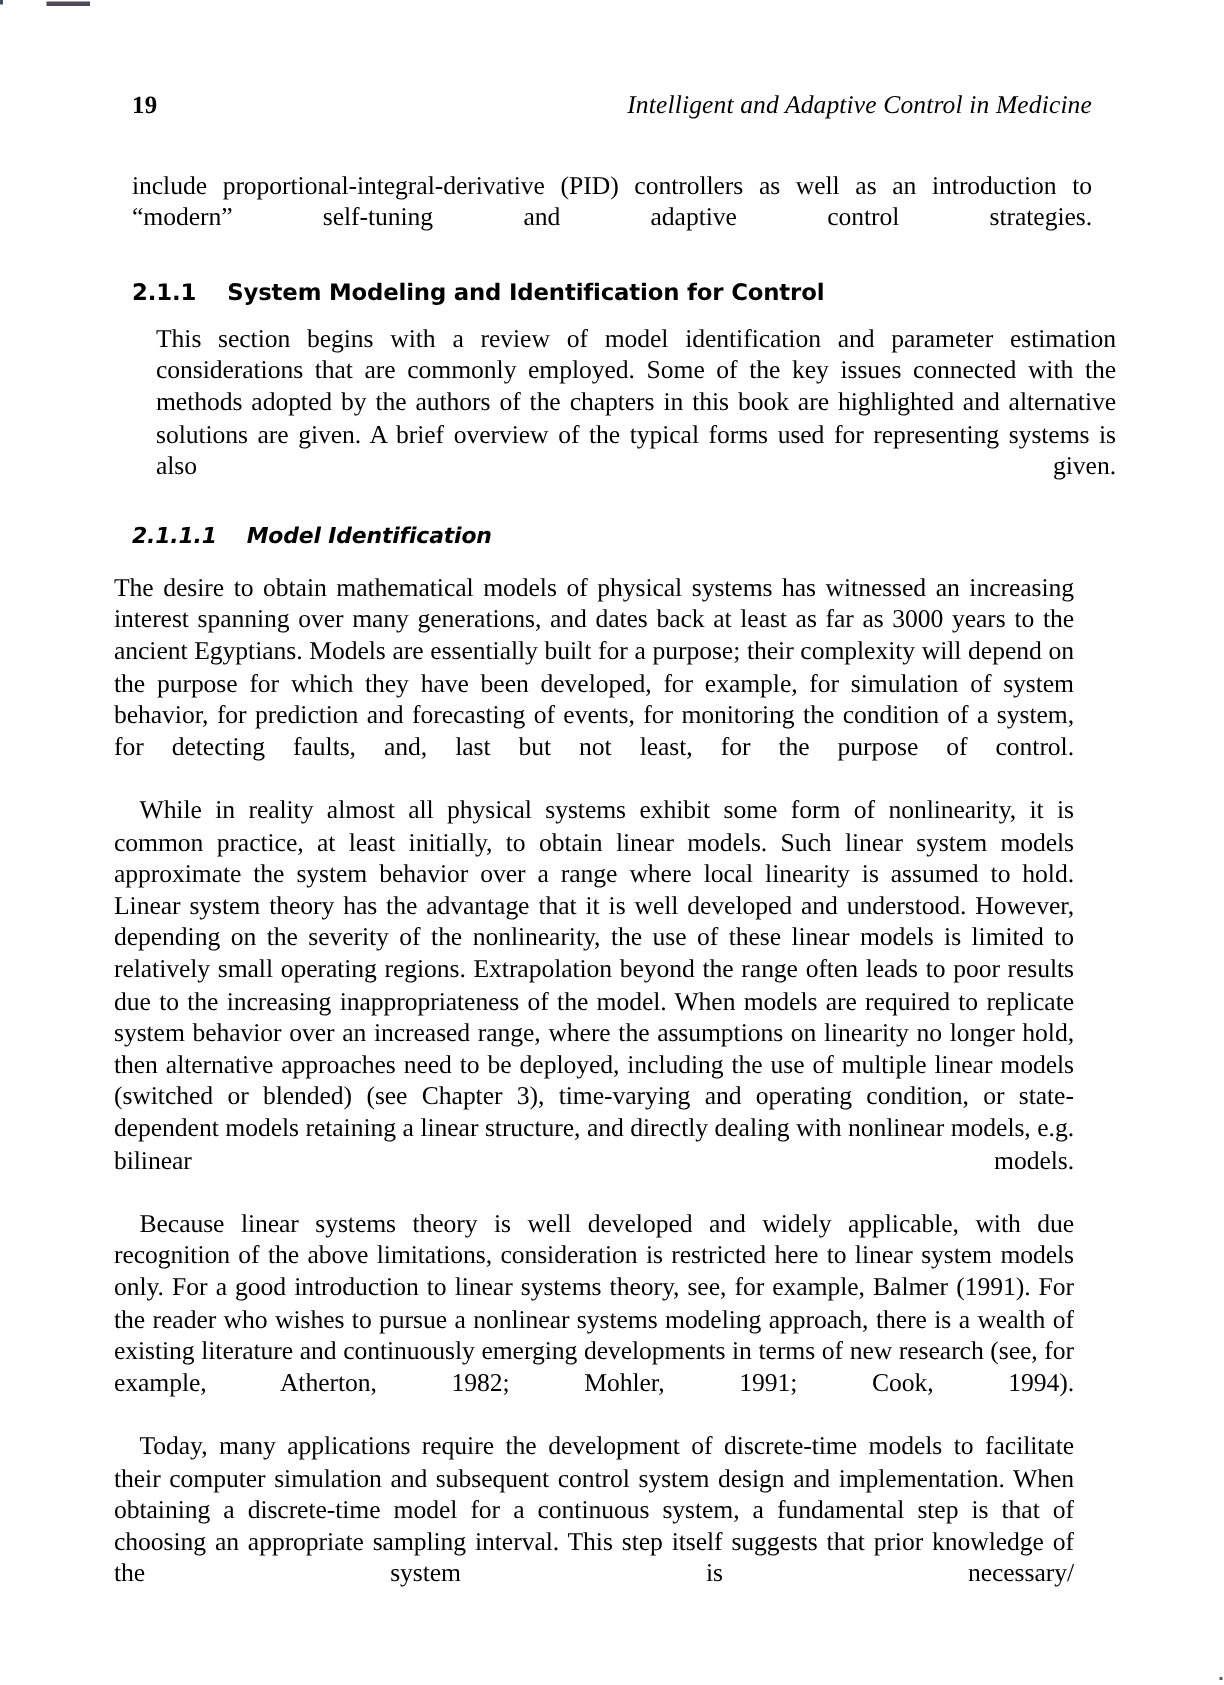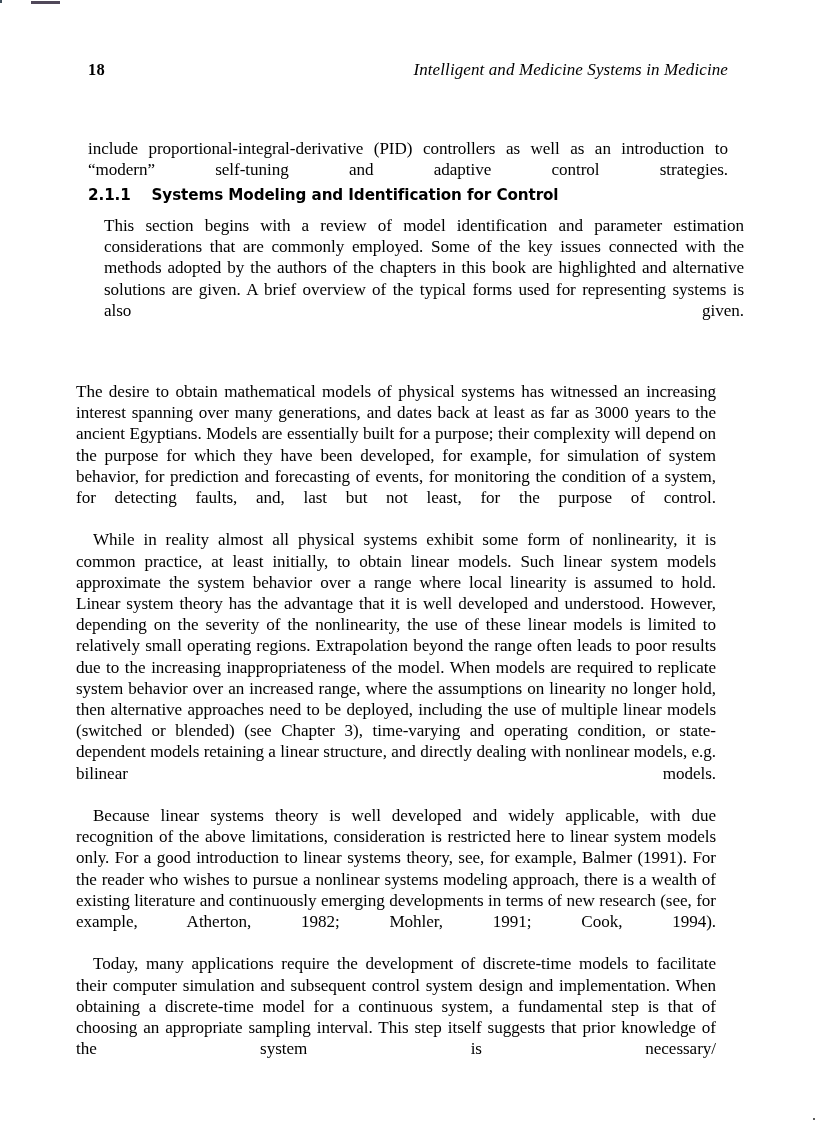--- a/index.html
+++ b/index.html
@@ -117,51 +117,54 @@
     font-size: 14.6px;
     font-weight: bold;
     font-style: italic;
     line-height: 20px;
     margin: 0;
     letter-spacing: -0.1px;
     white-space: pre;
   }
 
   
-  .blk-intro   { position: absolute; left: 88px; top: 113px;  width: 640px; margin-top: 25px; }
+  .blk-intro   { position: absolute; left: 88px; top: 113px;  width: 640px; }
   .blk-h211    { position: absolute; left: 88px; top: 185px;  width: 640px; }
   .blk-p211    { position: absolute; left: 104px; top: 215px;  width: 640px; }
   .blk-h2111   { position: absolute; left: 88px; top: 348px;  width: 640px; }
   .blk-body    { position: absolute; left: 76px; top: 381px;  width: 640px; }
 </style>
 </head>
 <body>
 
 <div class="page">
 
   <div class="scan-dot-tl"></div>
   <div class="scan-bar"></div>
 
   <div class="running-head">
-    <span class="folio">18</span>
-    <span class="head-title">Intelligent and Medicine Systems in Medicine</span>
+    <span class="folio">19</span>
+    <span class="head-title">Intelligent and Adaptive Control in Medicine</span>
   </div>
 
   <div class="blk-intro">
     <p class="para">include proportional-integral-derivative (PID) controllers as well as an intro­duction to “modern” self-tuning and adaptive control strategies.</p>
   </div>
 
   <div class="blk-h211">
-    <h2 class="h-sub">2.1.1    Systems Modeling and Identification for Control</h2>
+    <h2 class="h-sub">2.1.1    System Modeling and Identification for Control</h2>
   </div>
 
   <div class="blk-p211">
     <p class="para">This section begins with a review of model identification and parameter esti­mation considerations that are commonly employed. Some of the key issues connected with the methods adopted by the authors of the chapters in this book are highlighted and alternative solutions are given. A brief overview of the typical forms used for representing systems is also given.</p>
   </div>
 
+  <div class="blk-h2111">
+    <h3 class="h-subsub">2.1.1.1    Model Identification</h3>
+  </div>
 
   <div class="blk-body">
     <p class="para">The desire to obtain mathematical models of physical systems has witnessed an increasing interest spanning over many generations, and dates back at least as far as 3000 years to the ancient Egyptians. Models are essentially built for a purpose; their complexity will depend on the purpose for which they have been developed, for example, for simulation of system behavior, for prediction and forecasting of events, for monitoring the condition of a sys­tem, for detecting faults, and, last but not least, for the purpose of control.</p>
     <p class="para indent">While in reality almost all physical systems exhibit some form of nonlin­earity, it is common practice, at least initially, to obtain linear models. Such linear system models approximate the system behavior over a range where local linearity is assumed to hold. Linear system theory has the advantage that it is well developed and understood. However, depending on the sever­ity of the nonlinearity, the use of these linear models is limited to relatively small operating regions. Extrapolation beyond the range often leads to poor results due to the increasing inappropriateness of the model. When models are required to replicate system behavior over an increased range, where the assumptions on linearity no longer hold, then alternative approaches need to be deployed, including the use of multiple linear models (switched or blended) (see Chapter 3), time-varying and operating condition, or state­dependent models retaining a linear structure, and directly dealing with nonlinear models, e.g. bilinear models.</p>
     <p class="para indent">Because linear systems theory is well developed and widely applicable, with due recognition of the above limitations, consideration is restricted here to linear system models only. For a good introduction to linear systems theory, see, for example, Balmer (1991). For the reader who wishes to pursue a nonlinear systems modeling approach, there is a wealth of existing literature and continuously emerging developments in terms of new research (see, for example, Atherton, 1982; Mohler, 1991; Cook, 1994).</p>
     <p class="para indent">Today, many applications require the development of discrete-time models to facilitate their computer simulation and subsequent control system design and implementation. When obtaining a discrete-time model for a continuous system, a fundamental step is that of choosing an appropriate sampling inter­val. This step itself suggests that prior knowledge of the system is necessary/</p>
   </div>
 
   <div class="scan-dot-br"></div>
 

